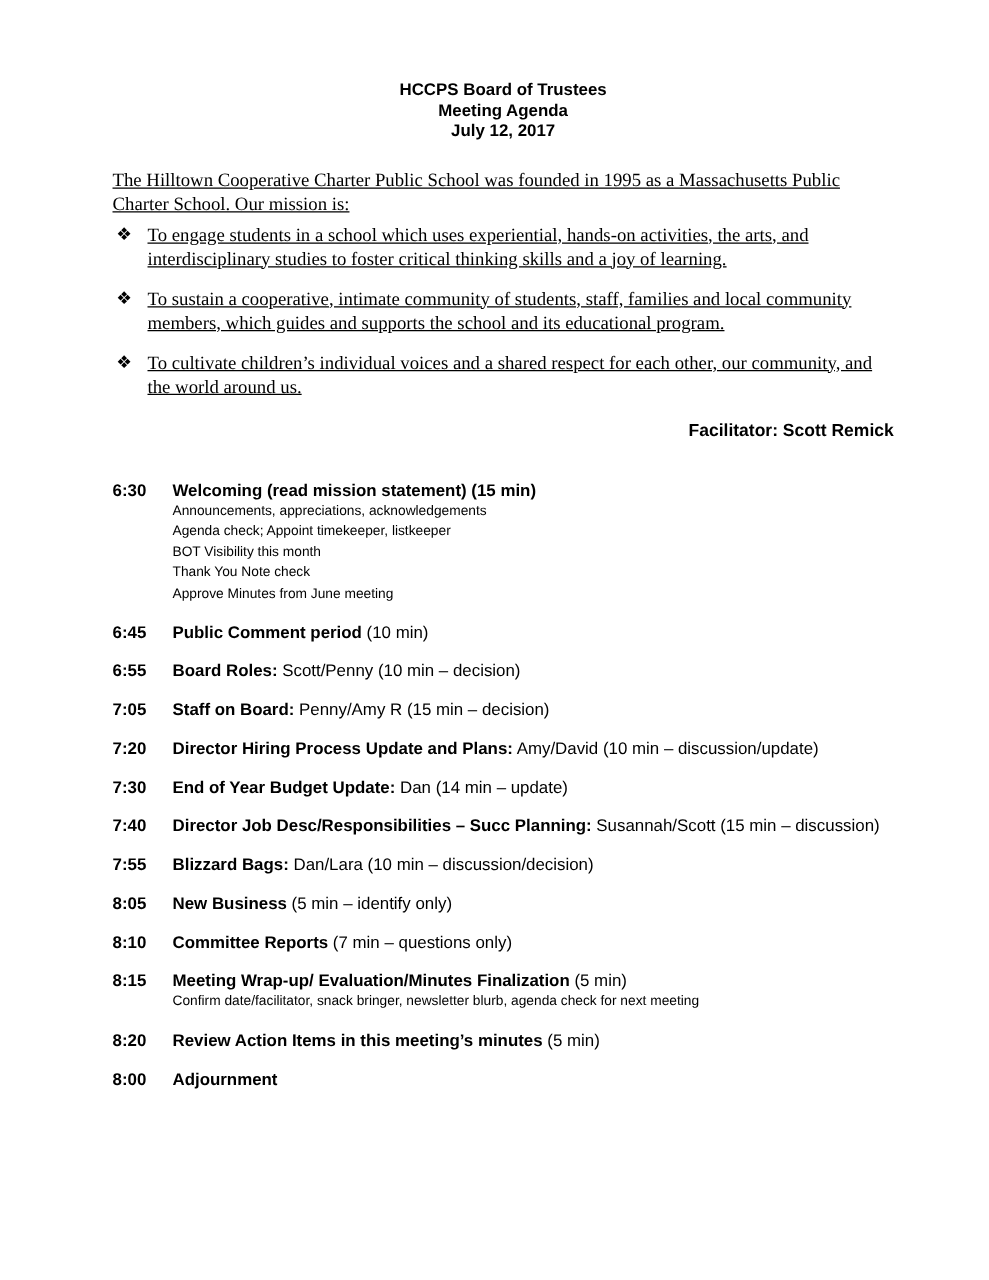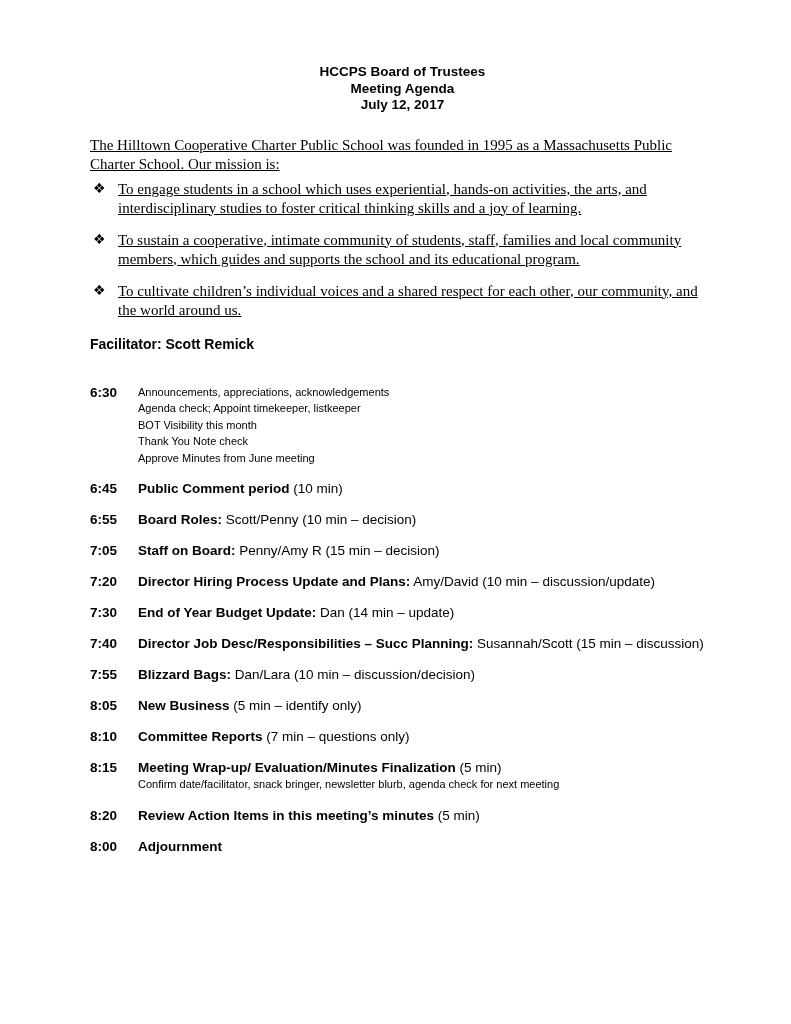--- a/index.html
+++ b/index.html
@@ -67,20 +67,21 @@
     line-height: 19px;
   }
 
   
   .facilitator {
     font-family: "Liberation Sans", sans-serif;
     font-weight: bold;
     font-size: 14px;
     margin-top: 16px;
     margin-bottom: 0;
+    text-align: right;
   }
 
   
   .agenda {
     margin-top: 32px;
   }
   .agenda-item {
     display: flex;
     align-items: flex-start;
     margin-bottom: 14px;
@@ -142,21 +143,21 @@
     </ul>
   </div>
 
   <div class="facilitator">Facilitator: Scott Remick</div>
 
   <div class="agenda">
 
     <div class="agenda-item">
       <div class="time">6:30</div>
       <div class="body">
-        <span class="detail"></span>
+        <span class="title">Welcoming (read mission statement) (15 min)</span><span class="detail"></span>
         <div class="sublines">
           <div>Announcements, appreciations, acknowledgements</div>
           <div>Agenda check; Appoint timekeeper, listkeeper</div>
           <div>BOT Visibility this month</div>
           <div>Thank You Note check</div>
           <div>Approve Minutes from June meeting</div>
         </div>
       </div>
     </div>
 

